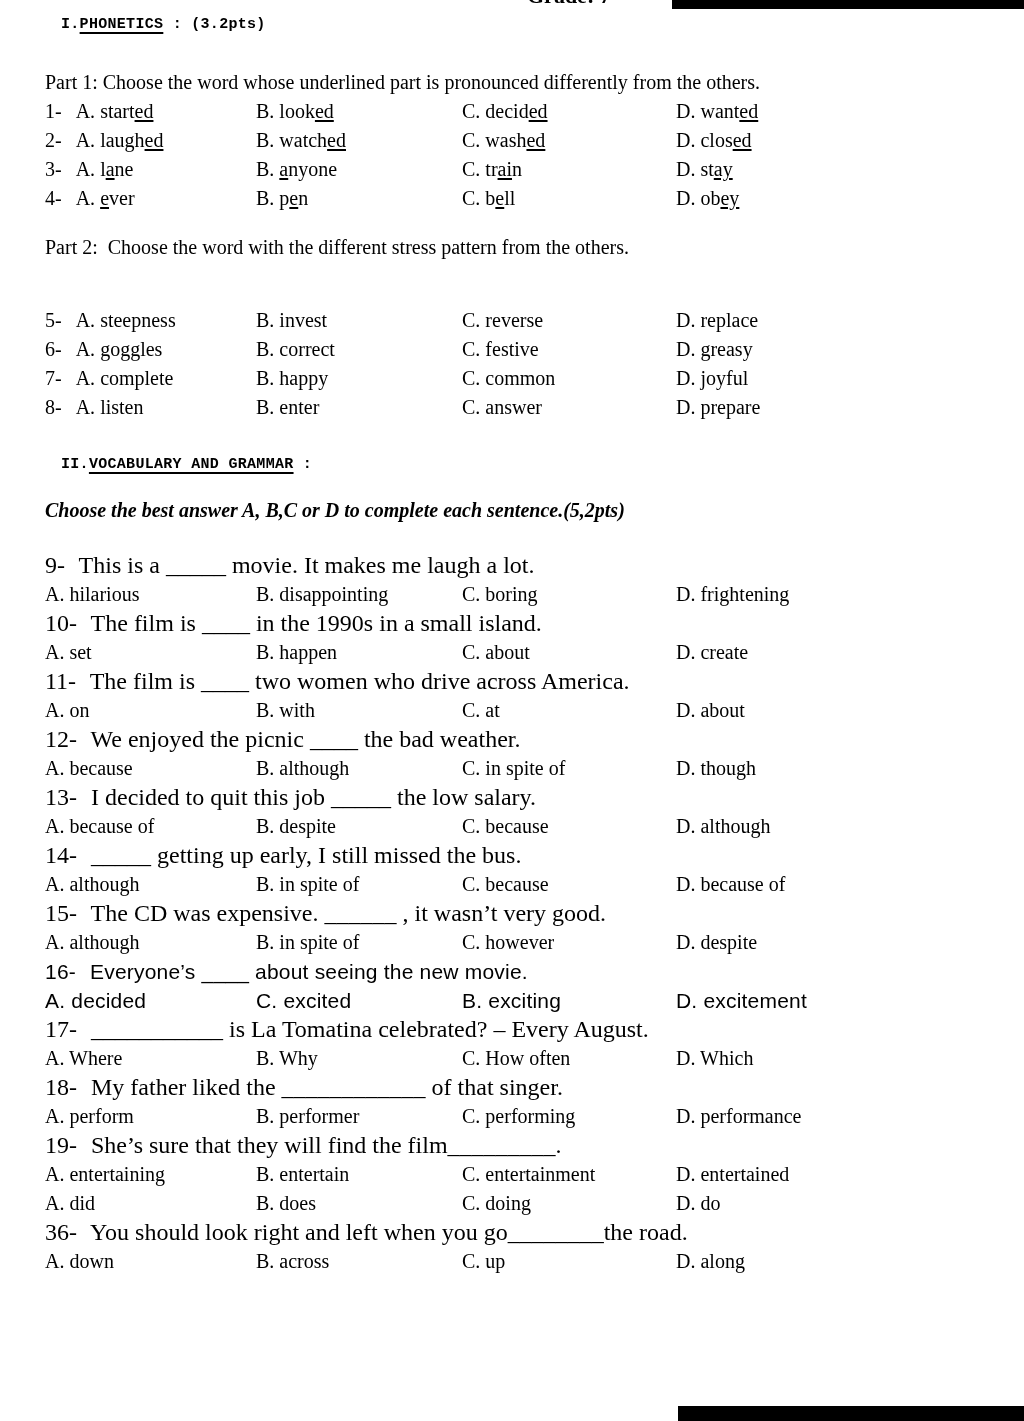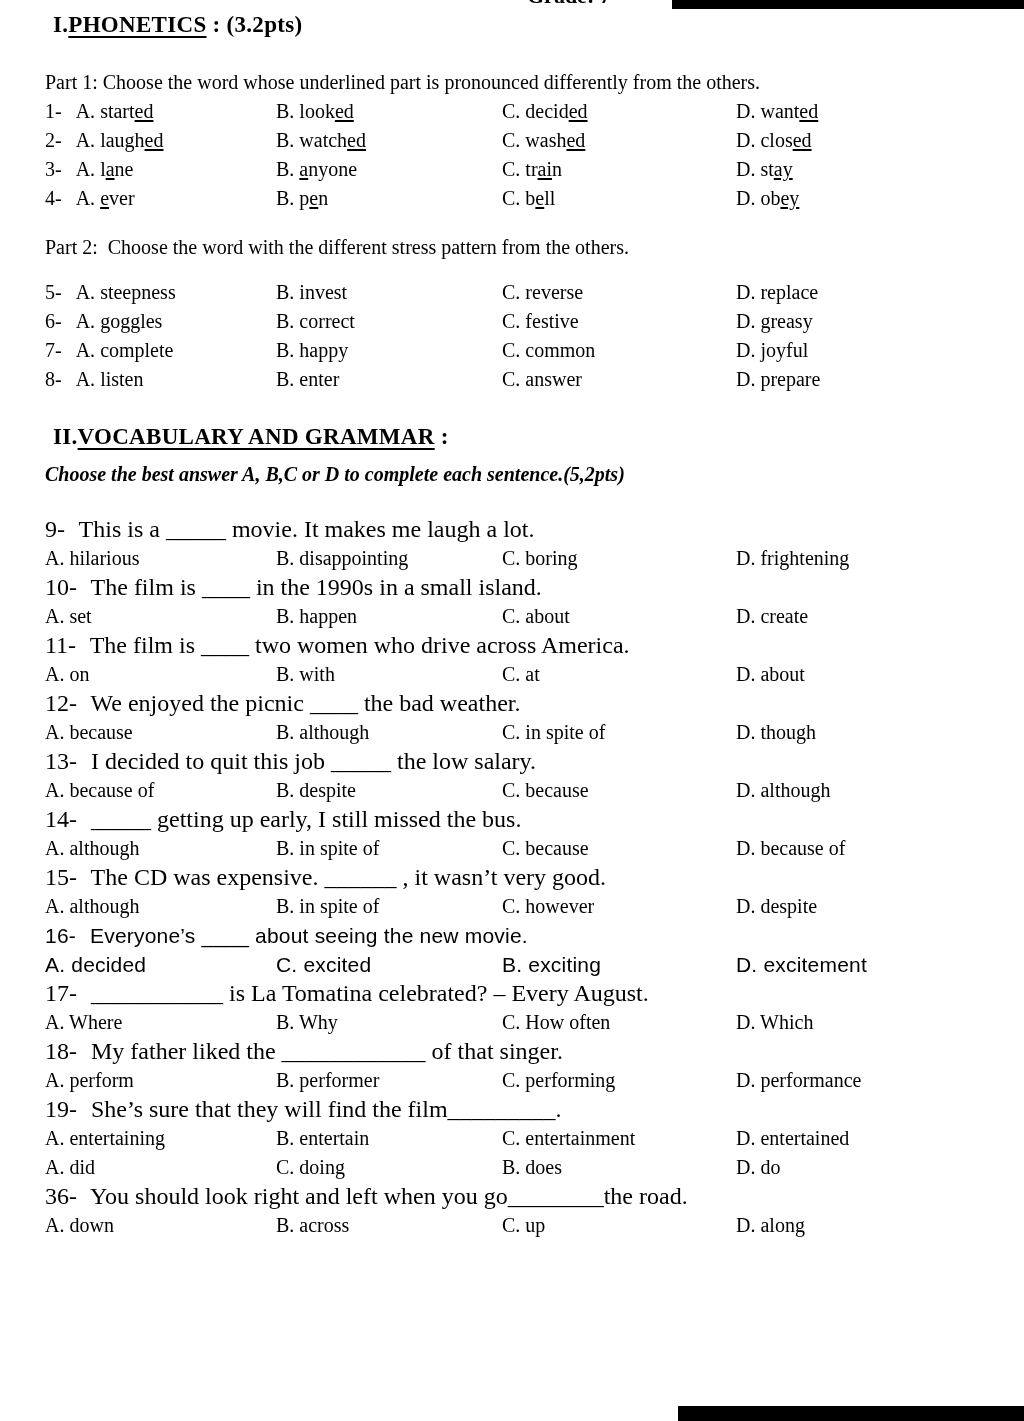--- a/index.html
+++ b/index.html
@@ -7,54 +7,53 @@
   .page {
     position: relative;
     width: 1024px;
     height: 1421px;
     background: #ffffff;
     overflow: hidden;
   }
   .content { padding: 6px 38px 0 45px; }
 
   h1.sec {
-    font-family: Liberation Serif, serif;
+    font-family: Liberation Mono, monospace;
     font-weight: bold;
-    font-size: 23px;
+    font-size: 15px;
     line-height: 30px;
-    margin: 8px;
+    margin: 16px;
     letter-spacing: 0.3px;
   }
   h1.sec .u {
     text-decoration: underline;
     text-decoration-thickness: 2px;
     text-underline-offset: 4px;
   }
   h1.phon { margin-top: 4px; }
   h1.vocab { margin-top: 28px; }
 
   .part-title {
     font-weight: normal;
     font-size: 20px;
     line-height: 29px;
     margin: 0;
     white-space: pre-wrap;
   }
   .part1-title { margin-top: 28px; }
   .part2-title { margin-top: 20px; }
 
-  #part2-questions { margin-top: 16px; }
+  #part2-questions { margin-top: 44px; }
   #vocab-questions { margin-top: 26px; }
 
   .qrow {
     display: grid;
     grid-template-columns: 211px 206px 214px 1fr;
     font-size: 20px;
     line-height: 29px;
-    gap: 20px;
   }
   .cell { white-space: nowrap; overflow: visible; }
   .qrow .qnum { margin-right: 14px; }
 
   .vq-line { font-size: 24px; line-height: 29px; }
   .vq-line .qnum { margin-right: 8px; }
 
   .sans {
     font-family: "Liberation Sans", sans-serif;
     font-size: 21px;
@@ -234,22 +233,22 @@
         </div>
         <div class="vq-line"><span class="qnum">19-</span><span class="qtext"> She’s sure that they will find the film_________.</span></div>
         <div class="qrow">
           <div class="cell"><span class="opt-label">A. </span><span>entertaining</span></div>
           <div class="cell"><span class="opt-label">B. </span><span>entertain</span></div>
           <div class="cell"><span class="opt-label">C. </span><span>entertainment</span></div>
           <div class="cell"><span class="opt-label">D. </span><span>entertained</span></div>
         </div>
         <div class="qrow">
           <div class="cell"><span class="opt-label">A. </span><span>did</span></div>
+          <div class="cell"><span class="opt-label">B. </span><span>does</span></div>
           <div class="cell"><span class="opt-label">C. </span><span>doing</span></div>
-          <div class="cell"><span class="opt-label">B. </span><span>does</span></div>
           <div class="cell"><span class="opt-label">D. </span><span>do</span></div>
         </div>
         <div class="vq-line"><span class="qnum">36-</span><span class="qtext"> You should look right and left when you go________the road.</span></div>
         <div class="qrow">
           <div class="cell"><span class="opt-label">A. </span><span>down</span></div>
           <div class="cell"><span class="opt-label">B. </span><span>across</span></div>
           <div class="cell"><span class="opt-label">C. </span><span>up</span></div>
           <div class="cell"><span class="opt-label">D. </span><span>along</span></div>
         </div>
       </div>

